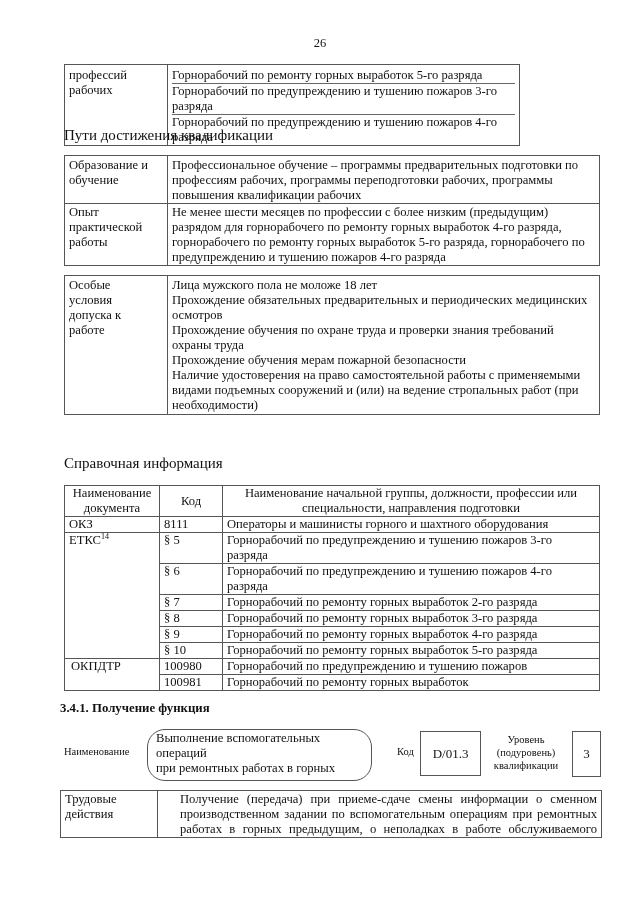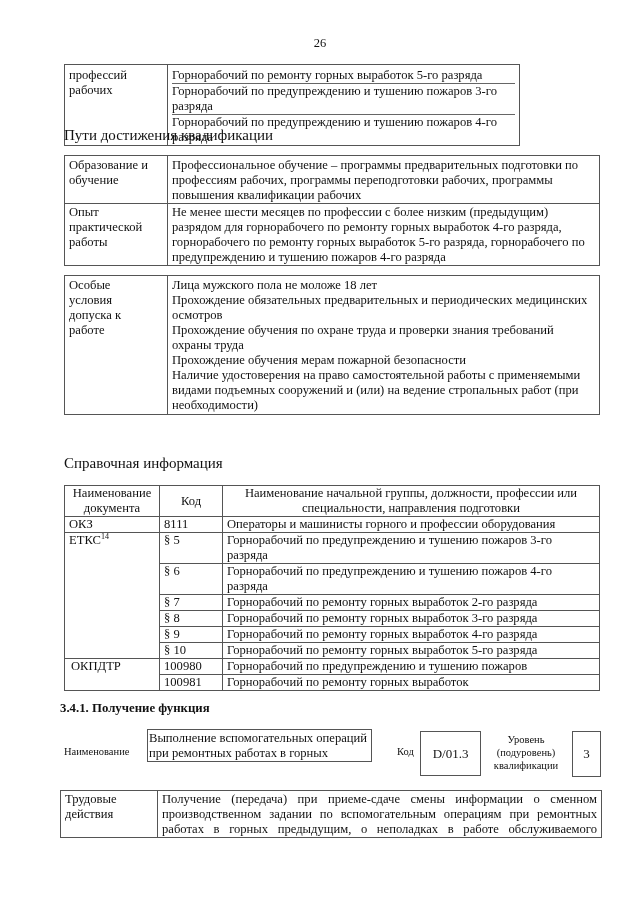--- a/index.html
+++ b/index.html
@@ -14,21 +14,21 @@
   td { border: 1px solid #555; vertical-align: top; padding: 0 4px; font-size: 12.6px; line-height: 15px; }
   .line { display: block; }
   .ul-line { display: block; border-bottom: 1px solid #666; }
   .ul-line:last-child { border-bottom: none; }
   .heading { font-size: 15px; }
   .heading-bold { font-weight: bold; font-size: 12.8px; }
   .center { text-align: center; }
   sup { font-size: 8px; line-height: 0; }
   .box { position: absolute; border: 1px solid #555; box-sizing: border-box; }
   .small { font-size: 10.5px; line-height: 13px; }
-  .justify { text-align: justify; text-align-last: justify; }
+  .justify { text-align: justify; text-align-last: justify; margin-left: 18px; }
 </style>
 </head>
 <body>
 
 <div class="abs page-num">26</div>
 
 <table style="left:64px; top:64px; width:456px;">
   <tbody>
       <tr>
     <td style="width:94px; padding-top:3px;">
@@ -117,21 +117,21 @@
     <td class="center" style="width:54px; vertical-align:middle;">Код</td>
     <td class="center">
       <span class="line">Наименование начальной группы, должности, профессии или</span>
       <span class="line">специальности, направления подготовки</span>
     </td>
   </tr>
 
   <tr>
     <td>ОКЗ</td>
     <td>8111</td>
-    <td>Операторы и машинисты горного и профессии оборудования</td>
+    <td>Операторы и машинисты горного и шахтного оборудования</td>
   </tr>
 
   <tr>
     <td rowspan="6"><span>ЕТКС</span><sup>14</sup></td>
     <td>§ 5</td>
     <td>
       <span class="line">Горнорабочий по предупреждению и тушению пожаров 3-го</span>
       <span class="line">разряда</span>
     </td>
   </tr>
@@ -167,21 +167,21 @@
   <tr>
     <td>100981</td>
     <td>Горнорабочий по ремонту горных выработок</td>
   </tr>
 </tbody>
   </table>
 
 <div class="abs heading-bold" style="left:60px; top:701px;">3.4.1. Получение функция</div>
 
 <div class="abs small" style="left:64px; top:745px;">Наименование</div>
-<div class="box" style="left:147px; top:729px; width:225px; height:33px; padding:1px 1px;">
+<div class="box" style="left:147px; top:729px; width:225px; height:52px; padding:1px 8px;border-radius:18px;">
   <span class="line">Выполнение вспомогательных операций</span>
   <span class="line">при ремонтных работах в горных</span>
 </div>
 <div class="abs small" style="left:397px; top:745px;">Код</div>
 <div class="box" style="left:420px; top:731px; width:61px; height:45px; line-height:43px; text-align:center; font-size:13px;">D/01.3</div>
 <div class="abs small center" style="left:486px; top:733px; width:80px; line-height:13px;">
   <span class="line">Уровень</span>
   <span class="line">(подуровень)</span>
   <span class="line">квалификации</span>
 </div>

